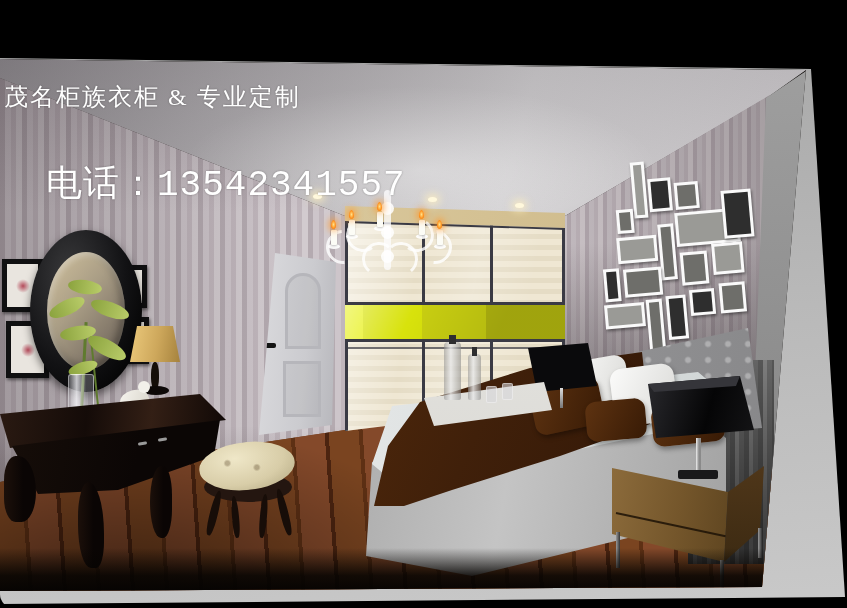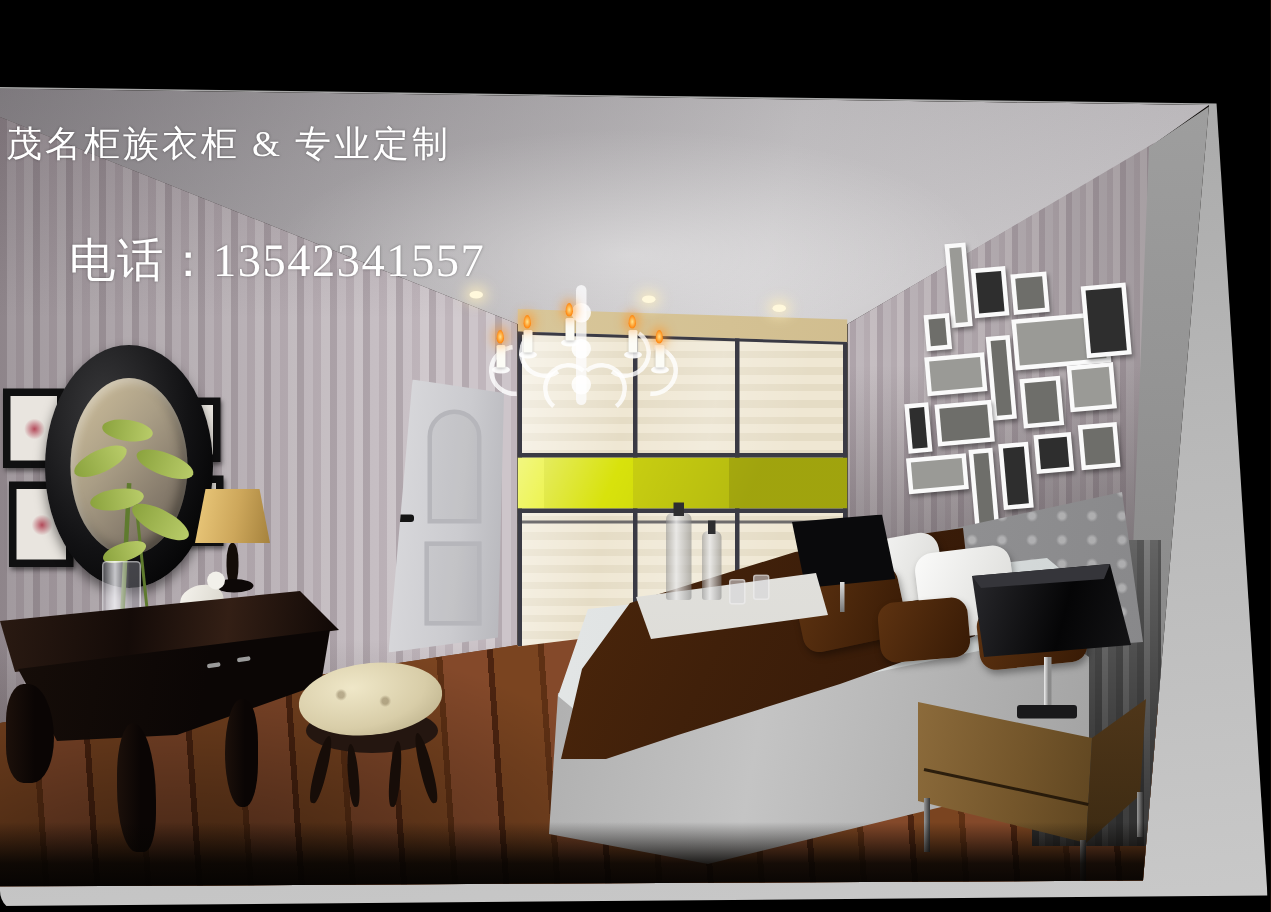--- a/index.html
+++ b/index.html
@@ -203,21 +203,21 @@
   .spot{width:9px;height:5px;border-radius:50%;background:#fff8dc;z-index:16;
     box-shadow:0 0 9px 3px rgba(255,240,190,.85);}
 
   .bottom-band{left:0;top:548px;width:790px;height:46px;z-index:18;
     background:linear-gradient(to bottom,rgba(6,4,2,0),rgba(6,4,2,.88) 60%,#050302 100%);}
 
   
   .ovl{z-index:30;color:#fff;white-space:nowrap;text-shadow:0 0 2px rgba(0,0,0,.35);line-height:1;}
   .ovl1{left:4px;top:85px;font-size:24px;letter-spacing:2px;}
   .ovl2{left:94px;top:125px;font-size:27px;letter-spacing:1px;}
-  .ovl3{left:46px;top:158px;font-size:31px;letter-spacing:1px;}
+  .ovl3{left:46px;top:168px;font-size:36px;letter-spacing:1px;font-family:Liberation Mono, monospace;}
 </style>
 </head>
 <body>
 
 <div id="canvas">
 
   <div class="mat"></div>
 
   <div class="photo">
 

